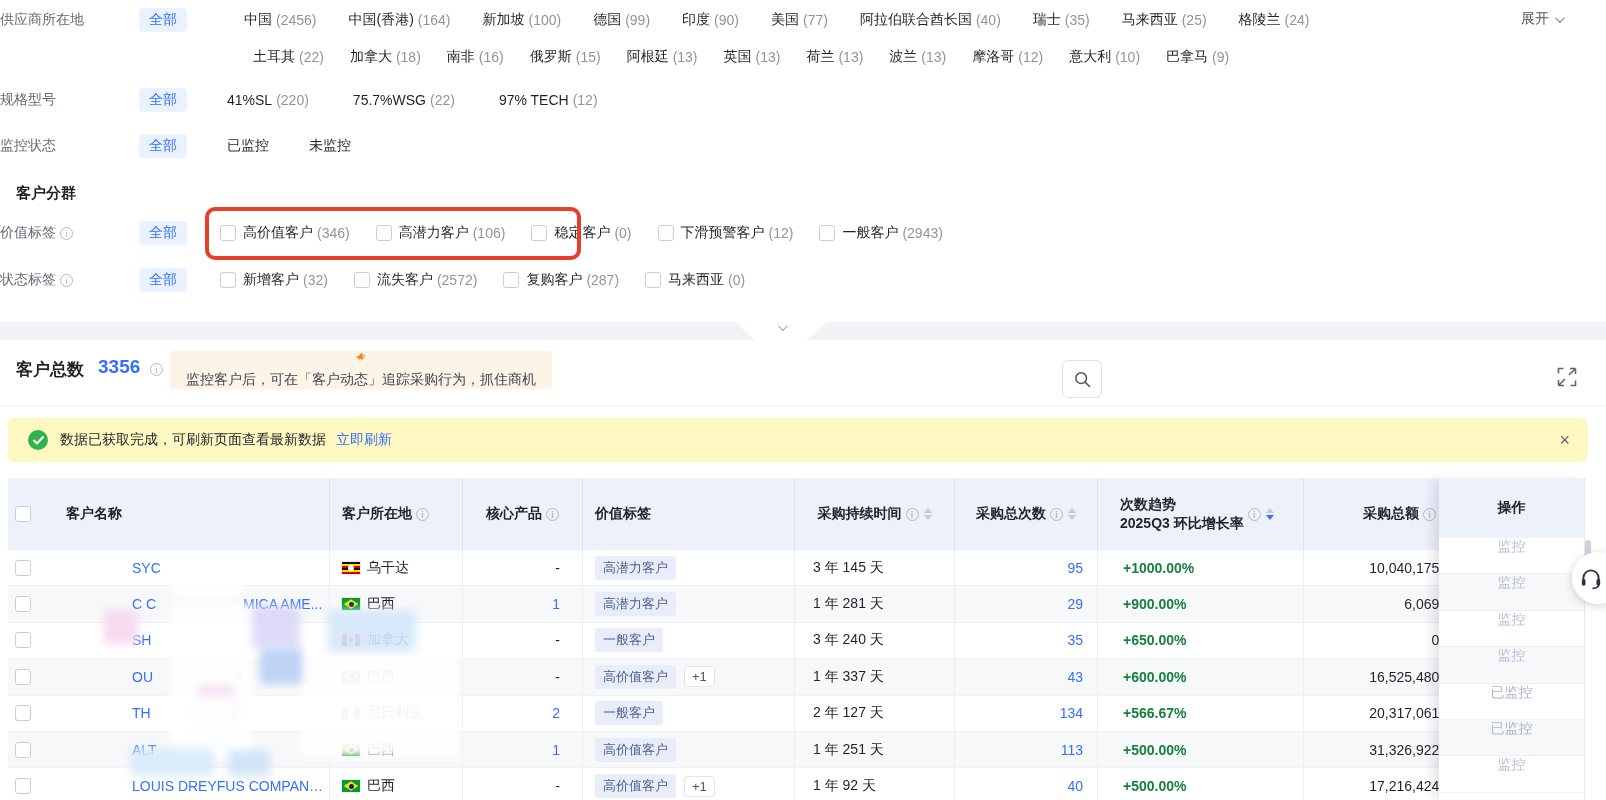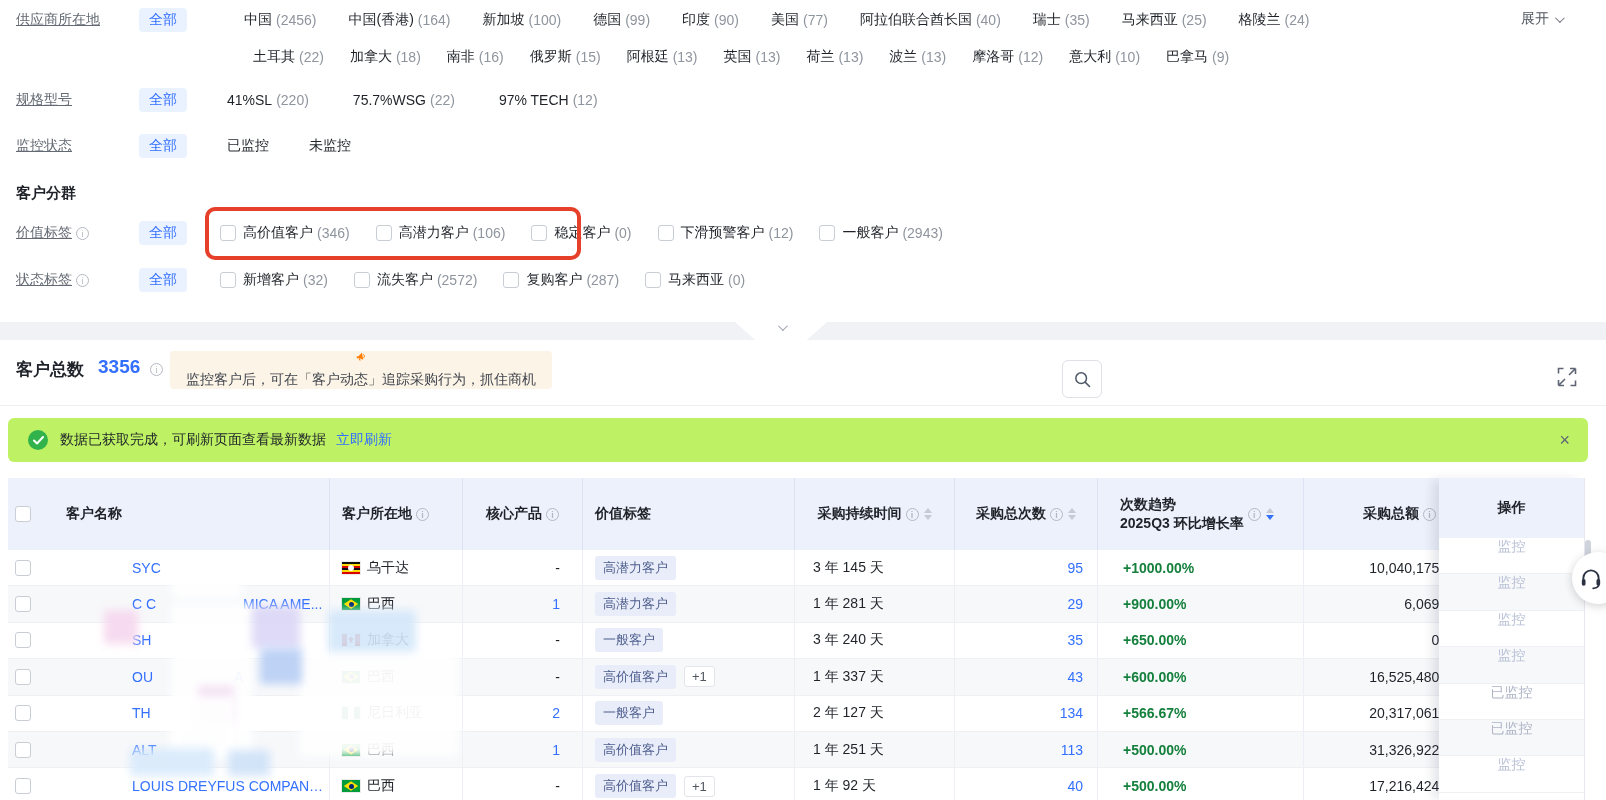--- a/index.html
+++ b/index.html
@@ -2,21 +2,21 @@
 <html><head>
 <meta charset="utf-8">
 <style>
   * { margin:0; padding:0; box-sizing:border-box; }
   html,body { width:1606px; height:800px; overflow:hidden; background:#fff;
     font-family:"Liberation Sans","DejaVu Sans",sans-serif; font-size:14px; color:#1f2329; }
   #stage { position:relative; width:1606px; height:800px; background:#fff; }
 
   
   .frow { position:absolute; left:0; right:0; display:flex; align-items:center; height:28px; }
-  .flabel { width:139px; padding-left:16px; color:#646a73; flex:none;text-decoration:underline; }
+  .flabel { width:139px; padding-left:0; color:#646a73; flex:none; }
   .chip-all { flex:none; color:#3370ff; background:#eaf2ff; border-radius:4px; padding:3px 10px; cursor:pointer; }
   .opts { display:flex; align-items:center; flex:none; }
   .fopt { display:flex; align-items:center; cursor:pointer; white-space:nowrap; }
   .fname { color:#1f2329; }
   .fcount { color:#8f959e; margin-left:4px; }
   .cbopt { display:flex; align-items:center; cursor:pointer; white-space:nowrap; }
   .cbx { width:16px; height:16px; border:1px solid #c9cdd4; border-radius:3px; background:#fff; margin-right:7px; flex:none; }
   .info { display:inline-block; width:13px; height:13px; border:1px solid #b4b8c0; border-radius:50%;
     color:#b4b8c0; font-size:9px; line-height:12px; text-align:center; font-style:normal; margin-left:4px; flex:none; }
   .info::after { content:"i"; }
@@ -35,21 +35,21 @@
   .tl-num { position:absolute; left:98px; top:356px; font-size:19px; font-weight:bold; color:#3370ff; }
   .tl-info { position:absolute; left:146px; top:363px; }
   .tipbox { position:absolute; left:170px; top:351px; height:38px; background:#fcf4e6; border-radius:4px;
     display:flex; align-items:center; padding:0 16px; gap:9px; color:#41464f;flex-direction:column; }
   .searchbtn { position:absolute; left:1062px; top:360px; width:40px; height:38px; border:1px solid #dfe1e6;
     border-radius:6px; background:#fff; display:flex; align-items:center; justify-content:center; cursor:pointer; }
   .expandfs { position:absolute; left:1556px; top:366px; width:24px; height:24px; cursor:pointer; }
   .tb-divider { position:absolute; left:0; right:0; top:405px; height:1px; background:#eff0f2; }
 
   
-  .banner { position:absolute; left:8px; top:418px; width:1580px; height:44px; background:#bef264; border-radius:6px;
+  .banner { position:absolute; left:8px; top:418px; width:1580px; height:44px; background:#fef9c3; border-radius:6px;
     display:flex; align-items:center; padding:0 20px; }
   .okc { width:20px; height:20px; border-radius:50%; background:#31b24b; display:flex; align-items:center; justify-content:center; margin-right:12px; flex:none; }
   .blink { color:#3370ff; margin-left:10px; cursor:pointer; }
   .bclose { position:absolute; right:18px; top:11px; font-size:18px; color:#5f6575; cursor:pointer; line-height:22px; }
 
   
   .table { position:absolute; left:8px; top:478px; width:1576px; bottom:0; }
   .thead { position:relative; height:72px; background:#edf1fb; font-weight:bold; }
   .trow { position:relative; height:36.4px; border-bottom:1px solid #eef0f4; background:#fff; }
   .trow.alt { background:#f7f8fa; }

